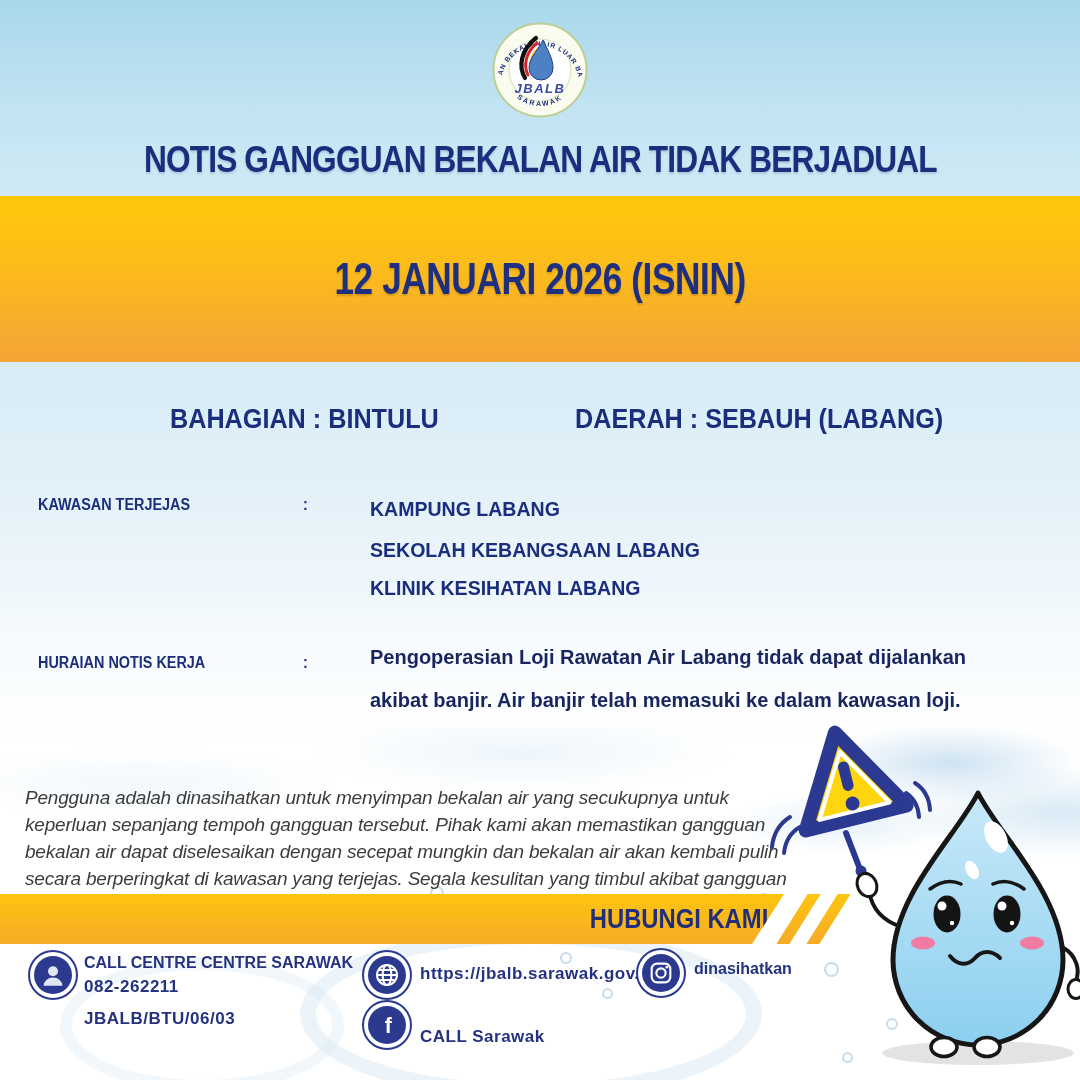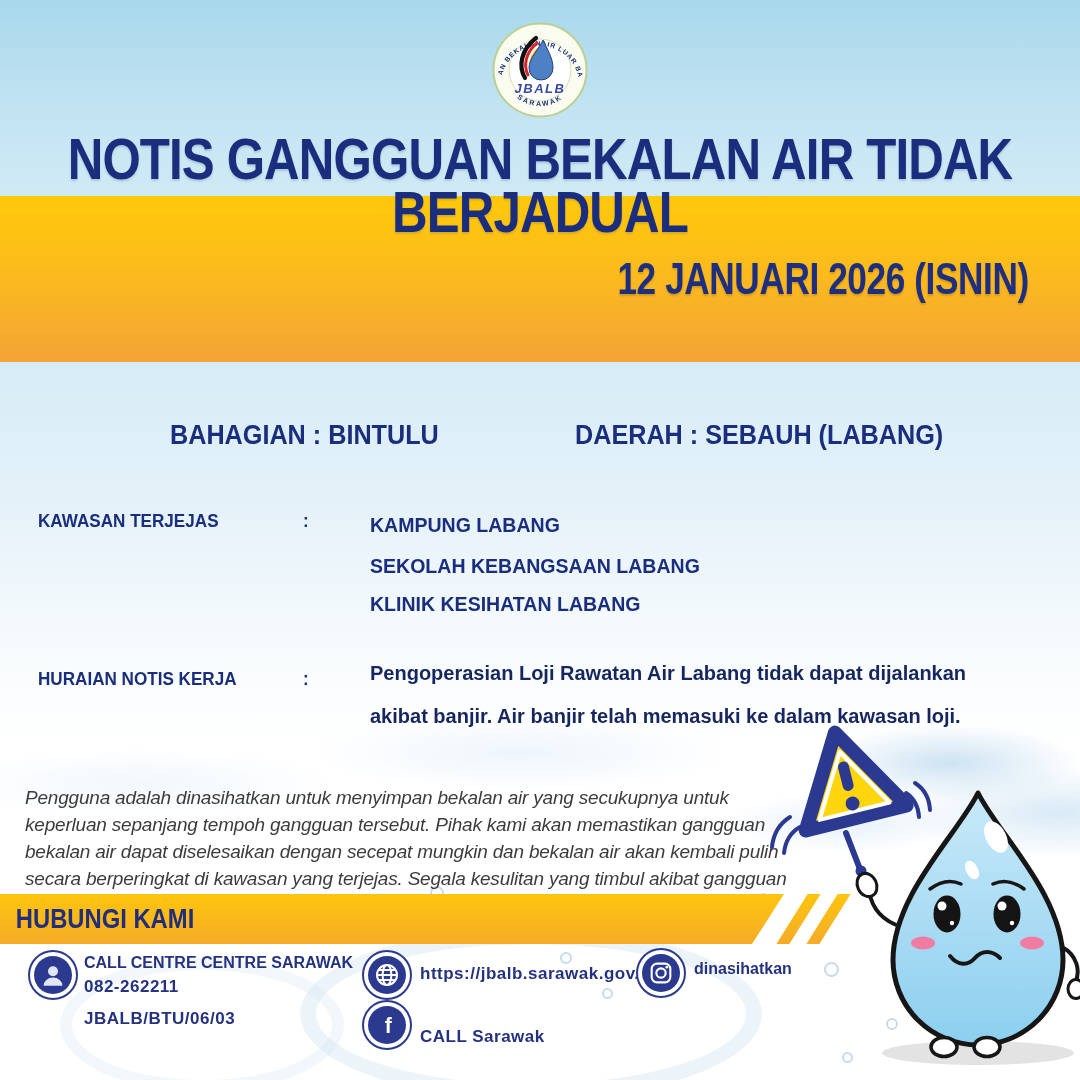--- a/index.html
+++ b/index.html
@@ -5,21 +5,21 @@
   html,body{margin:0;padding:0;background:#ffffff;}
   #poster{
     position:relative;width:1080px;height:1080px;overflow:hidden;
     font-family:"Liberation Sans",sans-serif;background:#ffffff;
   }
   
   .sec-top{position:absolute;left:0;top:0;width:1080px;height:196px;
     background:linear-gradient(180deg,#a8d8ec 0%,#c2e3f2 55%,#d0eaf5 100%);}
   .sec-banner{position:absolute;left:0;top:196px;width:1080px;height:166px;
     background:linear-gradient(180deg,#ffc90a 0%,#fcbb1c 45%,#f3a437 100%);
-    display:flex;flex-direction:column;justify-content:center;align-items:flex-end;gap:9px;}
+    display:flex;flex-direction:column;justify-content:center;align-items:center;gap:9px;}
   .sec-info{position:absolute;left:0;top:362px;width:1080px;height:383px;
     background:linear-gradient(180deg,#d6ecf7 0%,#e6f2f9 40%,#f7fbfd 75%,#ffffff 100%);}
   .sec-bottom{position:absolute;left:0;top:745px;width:1080px;height:335px;background:#ffffff;}
 
   
   .streaks{position:absolute;left:0;top:728px;width:1080px;height:175px;z-index:1;pointer-events:none;
     background-image:
       radial-gradient(ellipse 190px 55px at 950px 35px, rgba(172,208,234,.60), transparent 70%),
       radial-gradient(ellipse 230px 65px at 1060px 85px, rgba(185,216,238,.55), transparent 70%),
       radial-gradient(ellipse 170px 45px at 845px 95px, rgba(200,225,242,.45), transparent 70%),
@@ -30,44 +30,44 @@
   .swirl2{left:60px;top:958px;width:260px;height:110px;border:12px solid rgba(210,230,242,.30);}
   .bub{position:absolute;border:2px solid rgba(130,175,210,.45);border-radius:50%;z-index:1;pointer-events:none;}
 
   
   .logo{position:absolute;left:492px;top:22px;width:96px;height:96px;z-index:2;}
 
   
   .cd{display:inline-block;}
 
   .main-title{position:absolute;left:0;top:134px;width:1080px;text-align:center;z-index:2;
-    font-weight:bold;font-size:56px;line-height:52px;color:#1b2e7d;}
+    font-weight:bold;font-size:36px;line-height:52px;color:#1b2e7d;}
   .main-title .cd{transform:scale(0.88,1.03);letter-spacing:-1px;text-shadow:0 2px 2px rgba(30,60,120,.18);}
 
   .banner-line{font-weight:bold;font-size:44px;line-height:50px;color:#1d2f7e;}
   .banner-line .cd{transform:scale(0.80,1.0);letter-spacing:-0.5px;text-shadow:0 2px 2px rgba(120,80,0,.28);}
 
-  .lbl{position:absolute;font-weight:bold;color:#1b2e7d;z-index:2;white-space:nowrap;margin-top:16px;}
+  .lbl{position:absolute;font-weight:bold;color:#1b2e7d;z-index:2;white-space:nowrap;}
   .lbl .cd{transform-origin:left center;}
   .region{font-size:28px;line-height:34px;}
   .region .cd{transform:scale(0.90,1.0);}
-  .k-label{font-size:19px;line-height:30px;}
+  .k-label{font-size:16px;line-height:30px;}
   .k-label .cd{transform:scale(0.90,1.0);}
   .k-item{font-size:21px;line-height:26px;}
   .k-item .cd{transform:scale(0.93,1.0);}
   .h-desc{font-size:20px;line-height:25px;color:#17265f;}
 
   .advisory{position:absolute;left:25px;top:784px;width:775px;z-index:2;
     font-style:italic;font-size:19px;line-height:27px;color:#3c3c3c;letter-spacing:-0.2px;}
 
   
   .contact-bar{position:absolute;left:0;top:894px;width:784px;height:50px;z-index:2;
     background:linear-gradient(180deg,#fdc50e,#f5ab27);
     clip-path:polygon(0 0,100% 0,calc(100% - 32px) 100%,0 100%);
-    display:flex;align-items:center;justify-content:flex-start;
+    display:flex;align-items:center;justify-content:flex-end;
     font-weight:bold;font-size:28px;color:#222e7a;}
   .contact-bar .cd{transform:scale(0.85,1.0);}
   .stripe{position:absolute;top:894px;width:13px;height:50px;z-index:2;
     background:linear-gradient(180deg,#fdc50e,#f5ab27);transform:skewX(-32deg);}
   .stripe1{left:792px;}
   .stripe2{left:822px;}
 
   
   .icon-badge{position:absolute;width:46px;height:46px;border-radius:50%;z-index:2;
     background:#ffffff;border:2px solid #2b3a8e;display:flex;align-items:center;justify-content:center;}

